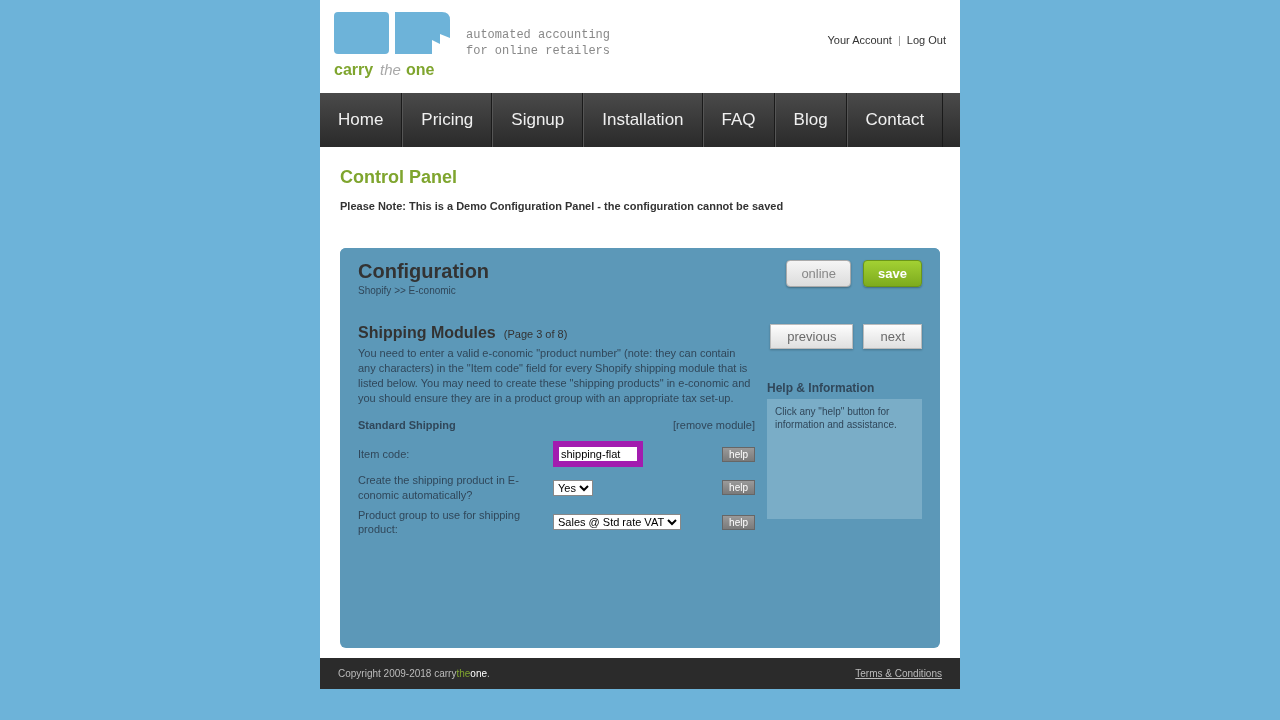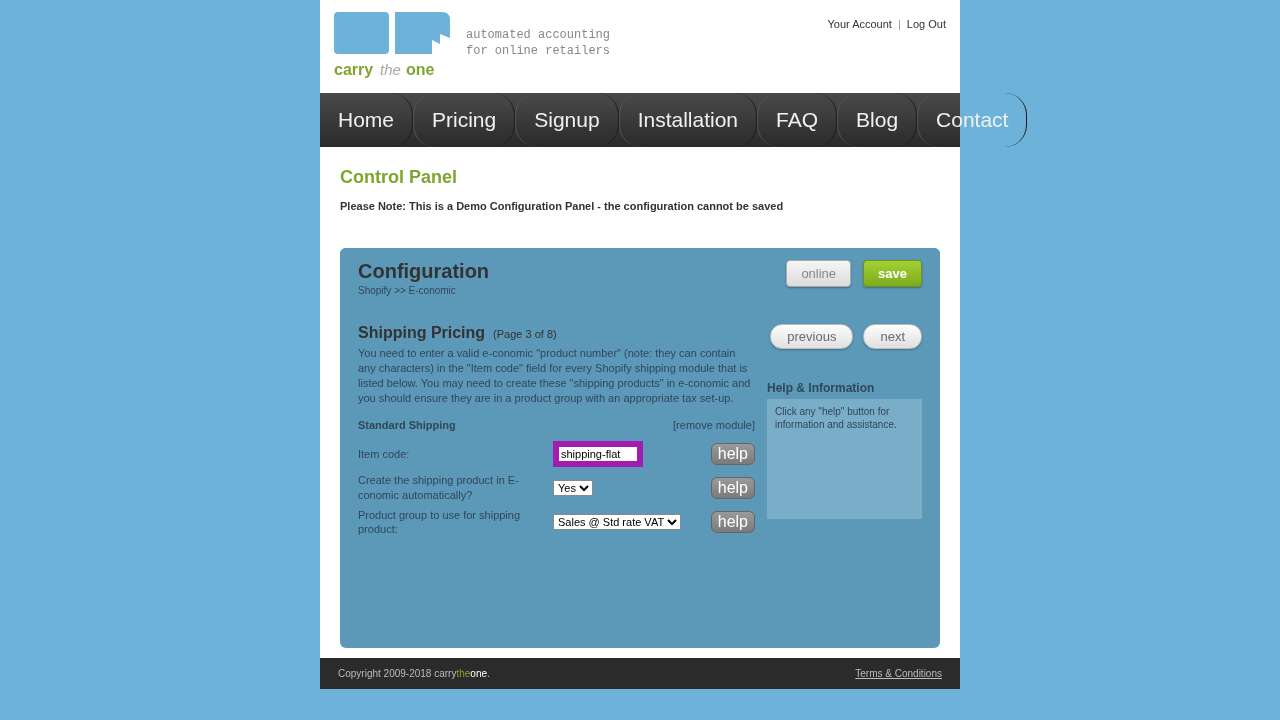--- a/index.html
+++ b/index.html
@@ -1,56 +1,56 @@
 <!DOCTYPE html>
 <html><head>
 <meta charset="utf-8">
 <style>
 * { margin: 0; padding: 0; box-sizing: border-box; }
 body { font-family: Arial, Helvetica, sans-serif; background: #6DB3D9; font-size: 12px; }
 .page-wrapper { width: 640px; margin: 0 auto; background: #fff; }
 .header { padding: 10px 12px 8px; position: relative; }
-.header-top-links { position: absolute; top: 18px; right: 14px; font-size: 11px; color: #333; }
+.header-top-links { position: absolute; top: 34px; right: 14px; font-size: 11px; color: #333; }
 .header-top-links a { color: #333; text-decoration: none; }
 .header-top-links .sep { color: #999; margin: 0 3px; }
 .logo-area { display: flex; align-items: flex-start; gap: 14px; }
 .logo-svg { width: 120px; height: 75px; }
 .tagline { font-family: "Courier New", monospace; font-size: 12px; color: #888; line-height: 1.3; margin-top: 18px; }
 .nav { background: linear-gradient(to bottom, #4a4a4a 0%, #2a2a2a 100%); display: flex; height: 54px; }
-.nav a { flex: 0 0 auto; padding: 4px 18px; display: flex; align-items: center; color: #f0f0f0; text-decoration: none; font-size: 21px; border-right: 1px solid #1a1a1a; border-left: 1px solid #555; border-radius: 22px; }
+.nav a { flex: 0 0 auto; padding: 4px 18px; display: flex; align-items: center; color: #f0f0f0; text-decoration: none; font-size: 17px; border-right: 1px solid #1a1a1a; border-left: 1px solid #555; }
 .nav a:first-child { border-left: none; padding-left: 18px; }
 .content-area { padding: 20px 20px 10px; }
 .control-panel-title { color: #7fa52e; font-size: 18px; font-weight: bold; margin-bottom: 12px; }
 .demo-note { font-size: 11px; font-weight: bold; color: #333; margin-bottom: 36px; }
 .config-panel { background: #5c98b8; border-radius: 6px; overflow: hidden; min-height: 400px; }
 .config-header { background: #5c98b8; padding: 12px 18px 10px; position: relative; }
 .config-title { font-size: 20px; font-weight: bold; color: #333333; }
 .breadcrumb { font-size: 10px; color: #30475a; margin-top: 2px; }
 .header-buttons { position: absolute; top: 12px; right: 18px; display: flex; gap: 12px; }
 .btn { display: inline-block; padding: 5px 14px; border-radius: 4px; font-size: 13px; cursor: pointer; border: 1px solid rgba(0,0,0,0.2); text-align: center; box-shadow: 0 1px 2px rgba(0,0,0,0.3); }
 .btn-cancel { background: linear-gradient(to bottom, #f5f5f5, #dcdcdc); color: #888; border-color: #aaa; }
 .btn-save { background: linear-gradient(to bottom, #a3d133, #7dab1e); color: #fff; border-color: #6b9618; font-weight: bold; }
 .config-body { background: #5c98b8; padding: 18px 18px 80px; display: flex; gap: 12px; }
 .left-col { flex: 1; }
 .section-title-row { display: flex; align-items: baseline; gap: 8px; margin-bottom: 4px; }
 .nav-buttons { display: flex; gap: 10px; margin-bottom: 14px; justify-content: flex-end; }
-.btn-nav { background: linear-gradient(to bottom, #fdfdfd, #e0e0e0); color: #6a6a6a; padding: 4px 16px; border-radius: 12px; font-size: 13px; border: 1px solid #bbb; box-shadow: 0 1px 2px rgba(0,0,0,0.25); cursor: pointer; }
+.btn-nav { background: linear-gradient(to bottom, #fdfdfd, #e0e0e0); color: #6a6a6a; padding: 4px 16px; border-radius: 0; font-size: 13px; border: 1px solid #bbb; box-shadow: 0 1px 2px rgba(0,0,0,0.25); cursor: pointer; }
 .top-row { display: flex; justify-content: space-between; align-items: flex-start; }
 .shipping-title { font-size: 16px; font-weight: bold; color: #333; }
 .page-indicator { font-size: 11px; color: #333; }
 .description { font-size: 11px; color: #30475a; line-height: 1.35; margin-bottom: 14px; }
 .module-header { display: flex; justify-content: space-between; align-items: center; margin-bottom: 10px; }
 .module-name { font-size: 11px; font-weight: bold; color: #30475a; }
 .remove-link { font-size: 11px; color: #30475a; cursor: pointer; }
 .form-row { display: flex; align-items: center; margin-bottom: 6px; }
 .form-label { width: 195px; font-size: 11px; color: #30475a; line-height: 1.3; }
 .form-input { width: 90px; font-size: 11px; padding: 1px 2px; border: 6px solid #a21caf; background: #fff; }
 .form-select-sm { width: 40px; font-size: 11px; border: 1px solid #888; background: #fff; }
 .form-select-lg { width: 128px; font-size: 11px; border: 1px solid #888; background: #fff; }
-.help-btn { background: linear-gradient(to bottom, #9a9a9a, #7a7a7a); color: #fff; font-size: 16px; padding: 1px 6px; border-radius: 6px; border: 1px solid #666; cursor: pointer; margin-left: auto; }
+.help-btn { background: linear-gradient(to bottom, #9a9a9a, #7a7a7a); color: #fff; font-size: 10px; padding: 1px 6px; border-radius: 0; border: 1px solid #666; cursor: pointer; margin-left: auto; }
 .right-col { width: 155px; }
 .help-box-title { font-size: 12px; font-weight: bold; color: #30475a; margin-bottom: 4px; margin-top: 32px; }
 .help-box { background: #7aadc7; padding: 6px 8px; font-size: 10px; color: #30475a; line-height: 1.3; min-height: 120px; }
 .footer { background: #2b2b2b; color: #bbb; padding: 10px 18px; display: flex; justify-content: space-between; align-items: flex-end; font-size: 10px; }
 .footer .brand-carry { color: #bbb; }
 .footer .brand-the { color: #7fa52e; }
 .footer .brand-one { color: #fff; }
 .footer a { color: #bbb; text-decoration: underline; }
 .form-spacer { width: 48px; }
 </style>
@@ -102,21 +102,21 @@
         <div class="header-buttons">
           <span class="btn btn-cancel">online</span>
           <span class="btn btn-save">save</span>
         </div>
       </div>
 
       <div class="config-body">
         <div class="left-col">
           <div class="top-row">
             <div class="section-title-row">
-              <span class="shipping-title">Shipping Pricing</span>
+              <span class="shipping-title">Shipping Modules</span>
               <span class="page-indicator">(Page 3 of 8)</span>
             </div>
           </div>
           <div class="description">You need to enter a valid e-conomic "product number" (note: they can contain any characters) in the "Item code" field for every Shopify shipping module that is listed below. You may need to create these "shipping products" in e-conomic and you should ensure they are in a product group with an appropriate tax set-up.</div>
 
           <div class="module-header">
             <span class="module-name">Standard Shipping</span>
             <span class="remove-link">[remove module]</span>
           </div>
 

